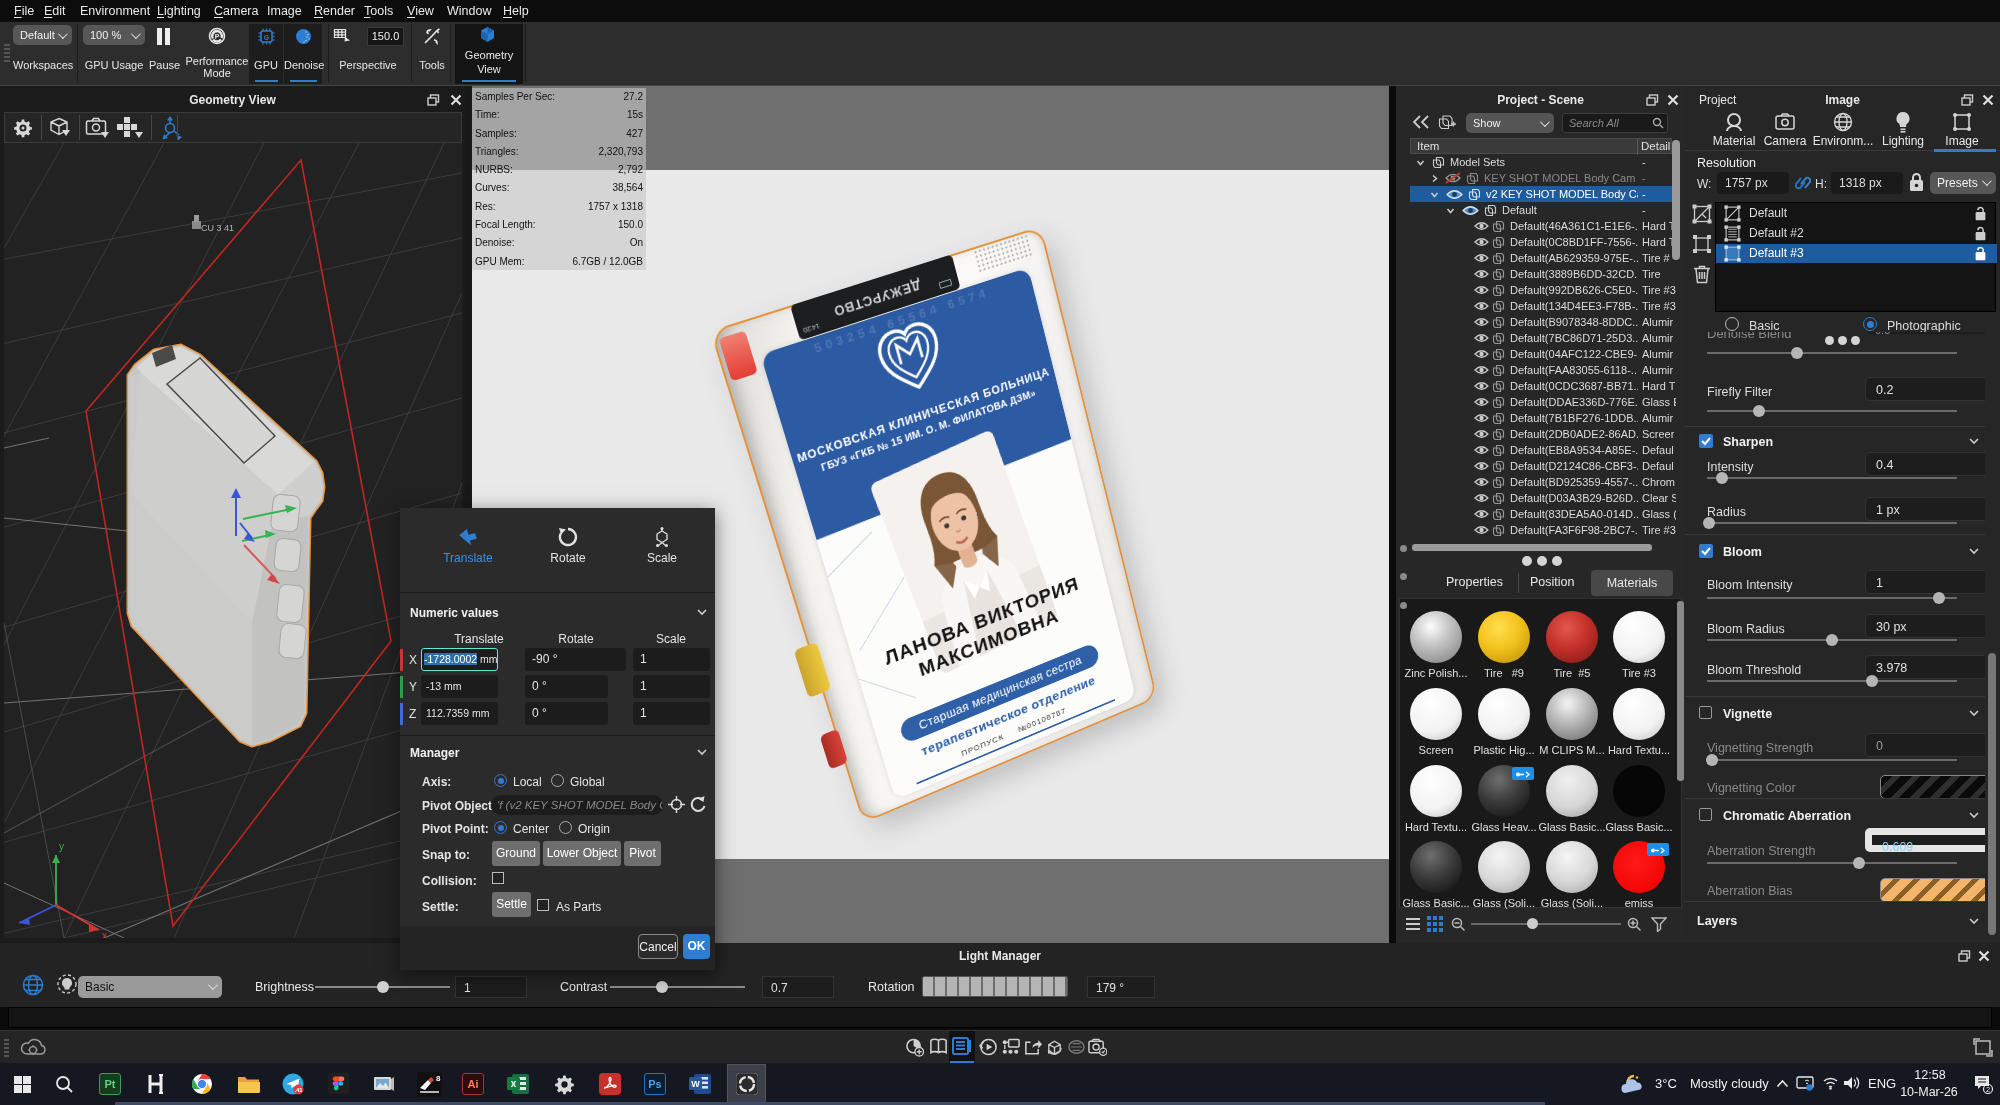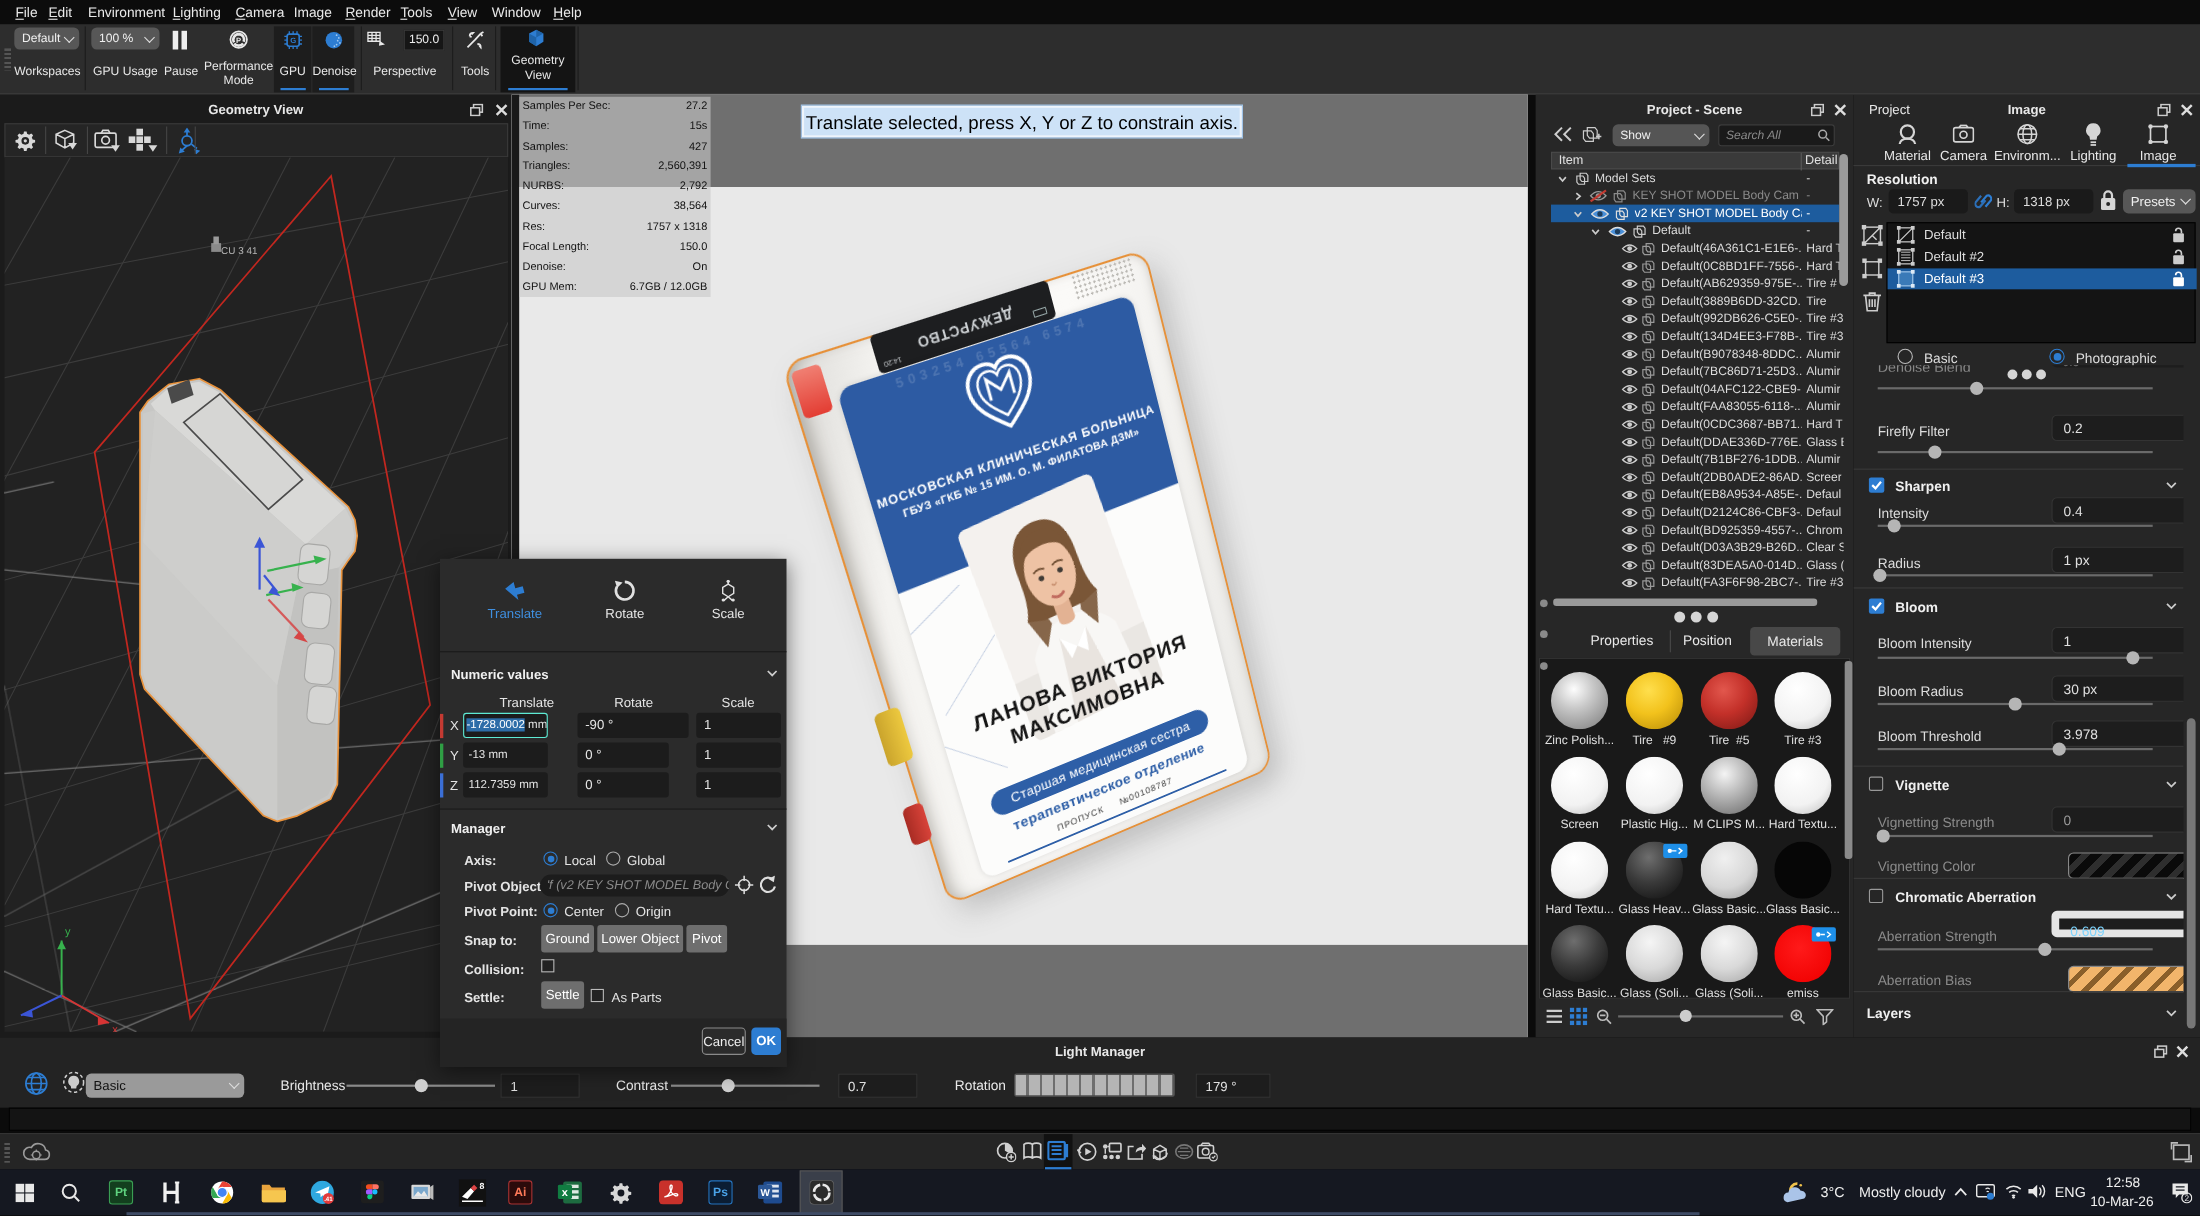--- a/index.html
+++ b/index.html
@@ -362,29 +362,28 @@
    <div id="otd">терапевтическое отделение</div>
    <div id="hr2"></div>
    <div id="prop">ПРОПУСК&nbsp;&nbsp;&nbsp;&nbsp;&nbsp;№00108787</div>
   </div>
  </div>
 </div>
 <div id="stats">
 <div>Samples Per Sec:<b>27.2</b></div>
         <div>Time:<b>15s</b></div>
         <div>Samples:<b>427</b></div>
-<div>Triangles:<b>2,560,391</b></div>
+<div>Triangles:<b>2,320,793</b></div>
         <div>NURBS:<b>2,792</b></div>
         <div>Curves:<b>38,564</b></div>
 <div>Res:<b>1757 x 1318</b></div>
         <div>Focal Length:<b>150.0</b></div>
         <div>Denoise:<b>On</b></div>
 <div>GPU Mem:<b>6.7GB / 12.0GB</b></div>
 </div>
-<div id="tooltip">Translate selected, press X, Y or Z to constrain axis.</div>
 </div>
 
 <div id="tdlg" style="position:absolute;left:400px;top:508px;width:315px;height:462px;background:#2b2b2b;color:#e4e4e4;font-size:12px;box-shadow:0 4px 18px rgba(0,0,0,.5);z-index:50">
  <svg class="abs" style="left:58px;top:20px" width="20" height="19" viewBox="0 0 20 19">
         <path d="M2 5 L11 1 L11 7 L18 7 L18 13 L11 13 L11 18 Z" fill="#2d7dd2" transform="rotate(-15 10 9)"></path>
       </svg>
  <div style="position:absolute;left:30px;top:43px;width:76px;text-align:center;color:#3f8fe0">Translate</div>
  <svg class="abs" style="left:158px;top:19px" width="20" height="20" viewBox="0 0 20 20">
         <path d="M10 2 A8 8 0 1 1 3 6" fill="none" stroke="#e0e0e0" stroke-width="2.4"></path>
         <path d="M1 1 l7 1.5 -5 5 z" fill="#e0e0e0"></path>
@@ -1076,21 +1075,21 @@
         <g fill="#d5d5d5">
           <circle cx="3" cy="3" r="2"></circle>
           <circle cx="17" cy="3" r="2"></circle>
           <circle cx="3" cy="17" r="2"></circle>
           <circle cx="17" cy="17" r="2"></circle>
         </g>
       </svg>
 <div class="tb-label" style="left:243px;top:48px;width:68px;font-size:12px">Image</div>
 <div style="position:absolute;left:0;top:64px;width:315px;height:1px;background:#3a3a3a"></div>
 <div style="position:absolute;left:249px;top:63px;width:62px;height:2.5px;background:#2d7dd2"></div>
-<div style="position:absolute;left:12px;top:70px;font-size:12.5px;font-weight:bold;color:#f0f0f0">Resolution</div>
+<div style="position:absolute;left:12px;top:70px;font-size:12.5px;font-weight:normal;color:#f0f0f0">Resolution</div>
 <div style="position:absolute;left:12px;top:91px;font-size:12px">W:</div>
 <div style="position:absolute;left:32px;top:86px;width:72px;height:22px;background:#1a1a1a;border-radius:4px;font-size:12px;line-height:22px;padding-left:8px">1757 px</div>
 <svg class="abs" style="left:110px;top:88px" width="16" height="18" viewBox="0 0 16 18">
         <g fill="none" stroke="#2d7dd2" stroke-width="2">
           <path d="M6 10 L11 4 a3 3 0 0 1 4 4 L10 14"></path>
           <path d="M10 8 L5 14 a3 3 0 0 1 -4 -4 L6 4" opacity=".85"></path>
         </g>
       </svg>
 <div style="position:absolute;left:130px;top:91px;font-size:12px">H:</div>
 <div style="position:absolute;left:146px;top:86px;width:72px;height:22px;background:#1a1a1a;border-radius:4px;font-size:12px;line-height:22px;padding-left:8px">1318 px</div>

